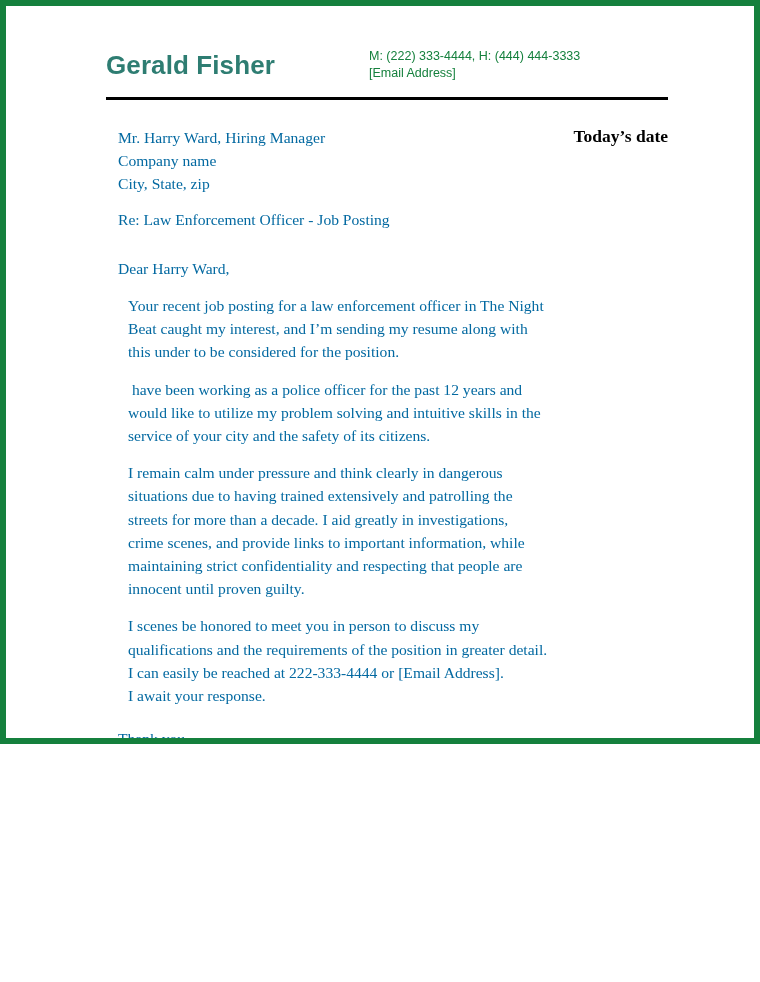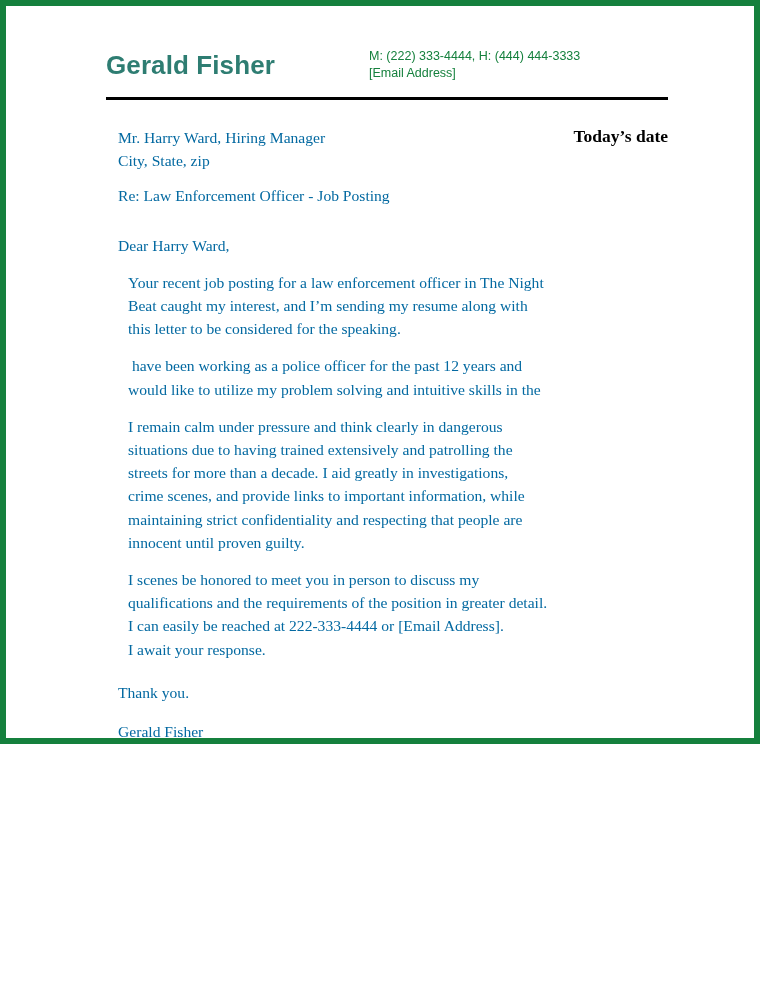--- a/index.html
+++ b/index.html
@@ -124,36 +124,38 @@
   </div>
 
   <div class="header-rule"></div>
 
   <div class="letter-date">Today’s date</div>
 
   <div class="letter-body">
 
     <div class="recipient-block">
       <div class="recipient-line">Mr. Harry Ward, Hiring Manager</div>
+      <div class="recipient-line">Company name</div>
       <div class="recipient-line">City, State, zip</div>
     </div>
 
     <div class="subject-line">Re: Law Enforcement Officer - Job Posting</div>
 
     <div class="salutation">Dear Harry Ward,</div>
 
     <div class="letter-para para-lines">
       <span>Your recent job posting for a law enforcement officer in The Night</span>
       <span>Beat caught my interest, and I’m sending my resume along with</span>
-      <span>this letter to be considered for the speaking.</span>
+      <span>this under to be considered for the position.</span>
     </div>
 
     <div class="letter-para para-lines">
       <span>&nbsp;have been working as a police officer for the past 12 years and</span>
       <span>would like to utilize my problem solving and intuitive skills in the</span>
+      <span>service of your city and the safety of its citizens.</span>
     </div>
 
     <div class="letter-para para-lines">
       <span>I remain calm under pressure and think clearly in dangerous</span>
       <span>situations due to having trained extensively and patrolling the</span>
       <span>streets for more than a decade. I aid greatly in investigations,</span>
       <span>crime scenes, and provide links to important information, while</span>
       <span>maintaining strict confidentiality and respecting that people are</span>
       <span>innocent until proven guilty.</span>
     </div>

